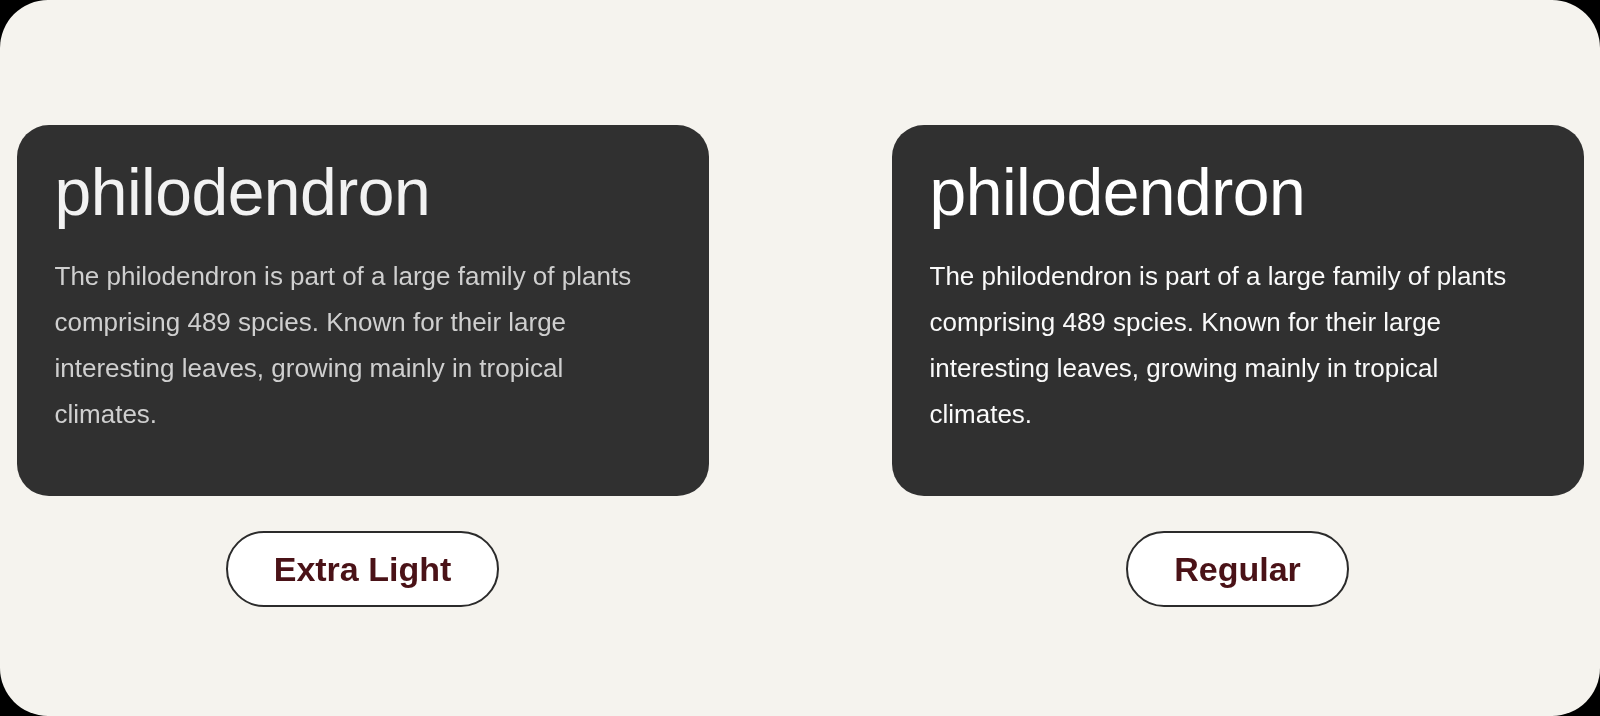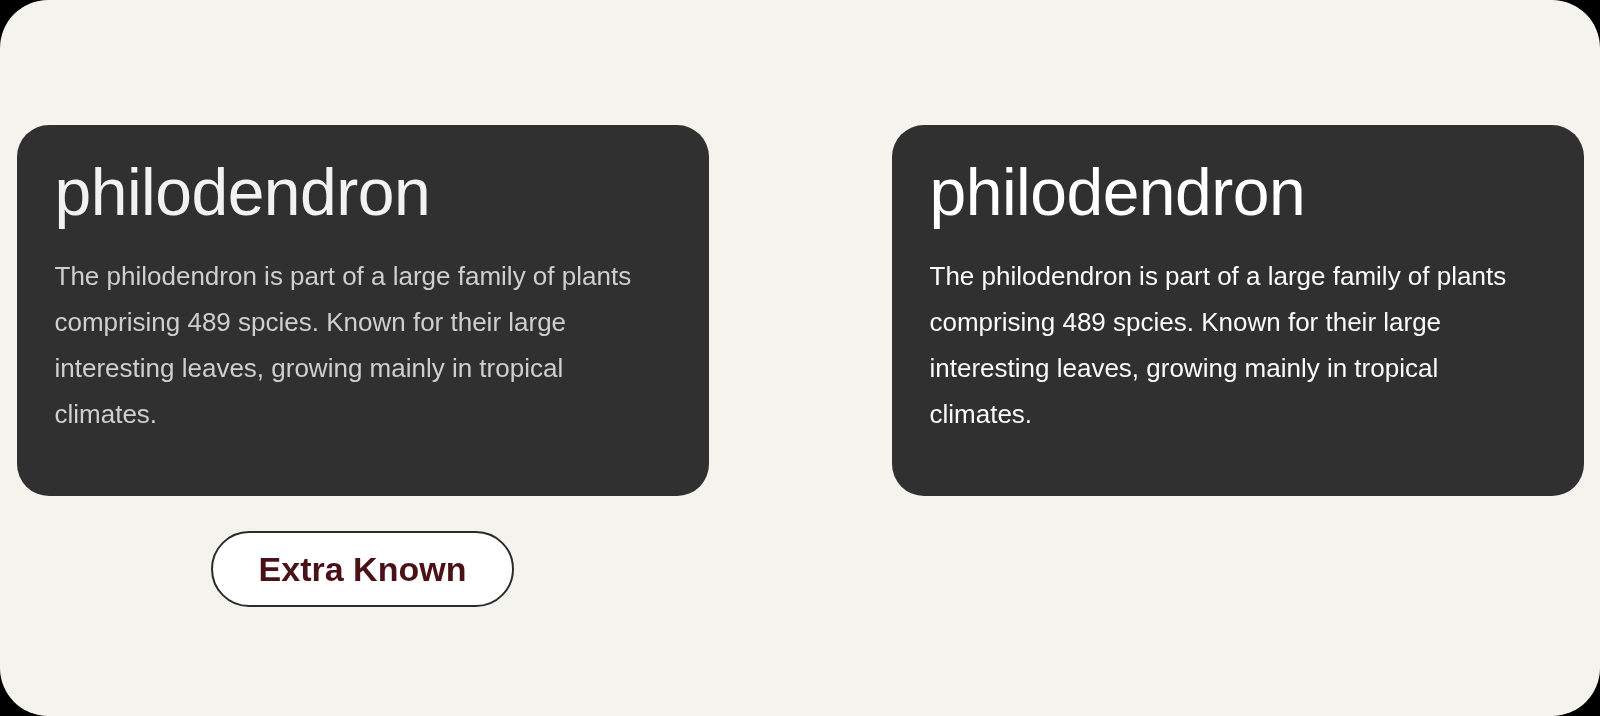--- a/index.html
+++ b/index.html
@@ -121,28 +121,29 @@
 
     <div class="column w-extralight">
 
       <div class="spec-card">
         <div class="title-row">
           <h1 class="card-title">philodendron</h1>
         </div>
         <p class="card-body">The philodendron is part of a large family of plants comprising 489 spcies. Known for their large interesting leaves, growing mainly in tropical climates.</p>
       </div>
 
-      <div class="weight-chip bold">Extra Known</div>
+      <div class="weight-chip bold">Extra Light</div>
     </div>
 
     <div class="column w-regular">
 
       <div class="spec-card">
         <div class="title-row">
           <h1 class="card-title">philodendron</h1>
         </div>
         <p class="card-body">The philodendron is part of a large family of plants comprising 489 spcies. Known for their large interesting leaves, growing mainly in tropical climates.</p>
       </div>
 
+      <div class="weight-chip plain">Regular</div>
     </div>
 
   </div>
 </div>
 
 </body></html>

